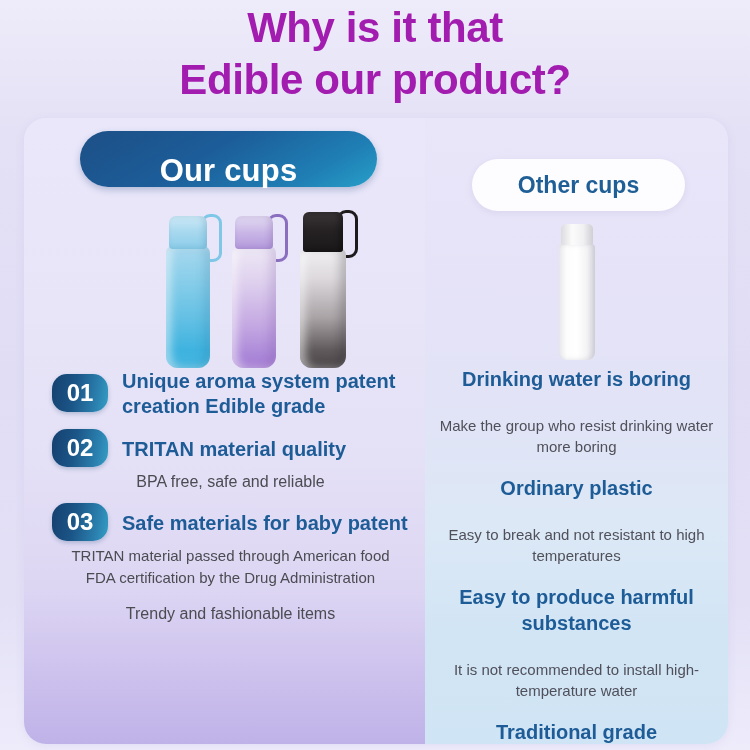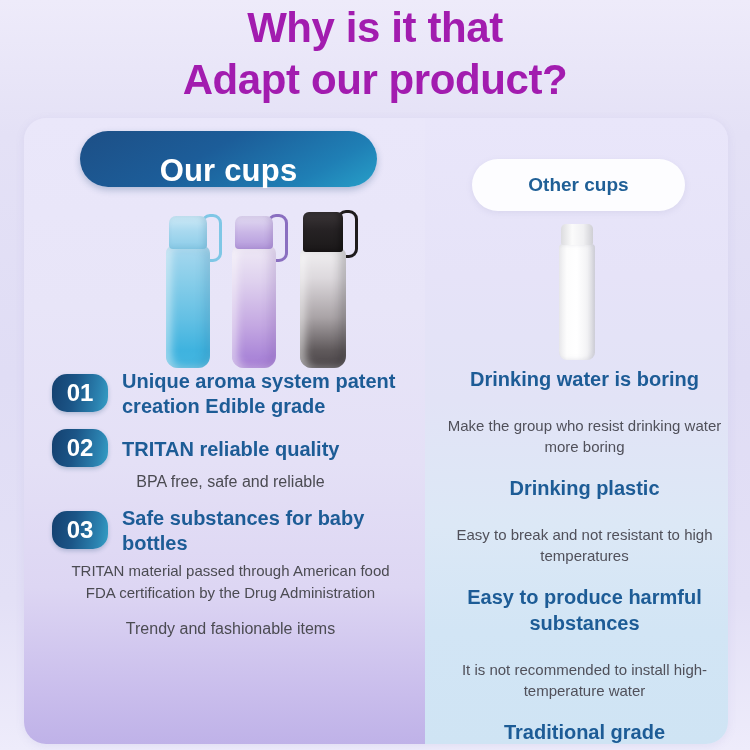--- a/index.html
+++ b/index.html
@@ -105,21 +105,21 @@
     height: 52px;
     border-radius: 26px;
     background: #fdfdff;
     display: flex;
     align-items: center;
     justify-content: center;
     box-shadow: 0 2px 6px rgba(120,120,170,0.13);
   }
   .pill-other span {
     color: #1f5f96;
-    font-size: 19px;
+    font-size: 23px;
     font-weight: bold;
   }
 
   
   .bottle-row {
     position: absolute;
     top: 82px;
     left: 0;
     width: 401px;
     height: 168px;
@@ -266,21 +266,21 @@
     font-size: 16px;
     line-height: 22px;
     text-align: center;
     padding: 4px 34px 0 46px;
   }
   .feature-sub.tight { font-size: 15px; }
 
   
   .right-blocks {
     position: absolute;
-    left: 8px;
+    left: 0;
     top: 248px;
     width: 303px;
     text-align: center;
   }
   .rb-title {
     color: #1d5c96;
     font-size: 20px;
     font-weight: bold;
     line-height: 26px;
     padding: 0 10px;
@@ -292,21 +292,21 @@
     padding: 6px 12px 0 12px;
     margin-top: 17px;
   }
   .rb-gap { height: 18px; }
 </style>
 </head>
 <body>
 
 <div class="headline">
   <span class="headline-line">Why is it that</span>
-  <span class="headline-line">Adapt our product?</span>
+  <span class="headline-line">Edible our product?</span>
 </div>
 
 <div class="compare-card">
 
   <div class="panel-left">
 
     <div class="pill-ours">
       <span>Our cups</span>
     </div>
 
@@ -333,29 +333,29 @@
       <div class="feature">
         <div class="feature-head">
           <div class="badge">01</div>
           <div class="feature-title">Unique aroma system patent creation Edible grade</div>
         </div>
       </div>
 
       <div class="feature">
         <div class="feature-head">
           <div class="badge">02</div>
-          <div class="feature-title">TRITAN reliable quality</div>
+          <div class="feature-title">TRITAN material quality</div>
         </div>
         <div class="feature-sub">BPA free, safe and reliable</div>
       </div>
 
       <div class="feature">
         <div class="feature-head">
           <div class="badge">03</div>
-          <div class="feature-title">Safe substances for baby bottles</div>
+          <div class="feature-title">Safe materials for baby patent</div>
         </div>
         <div class="feature-sub tight">TRITAN material passed through American food FDA certification by the Drug Administration</div>
       </div>
 
       <div class="feature">
         <div class="feature-sub">Trendy and fashionable items</div>
       </div>
 
     </div>
   </div>
@@ -373,21 +373,21 @@
 
     <div class="right-blocks">
 
       <div>
         <div class="rb-title">Drinking water is boring</div>
         <div class="rb-sub">Make the group who resist drinking water more boring</div>
       </div>
       <div class="rb-gap"></div>
 
       <div>
-        <div class="rb-title">Drinking plastic</div>
+        <div class="rb-title">Ordinary plastic</div>
         <div class="rb-sub">Easy to break and not resistant to high temperatures</div>
       </div>
       <div class="rb-gap"></div>
 
       <div>
         <div class="rb-title">Easy to produce harmful substances</div>
         <div class="rb-sub">It is not recommended to install high-temperature water</div>
       </div>
       <div class="rb-gap"></div>
 

